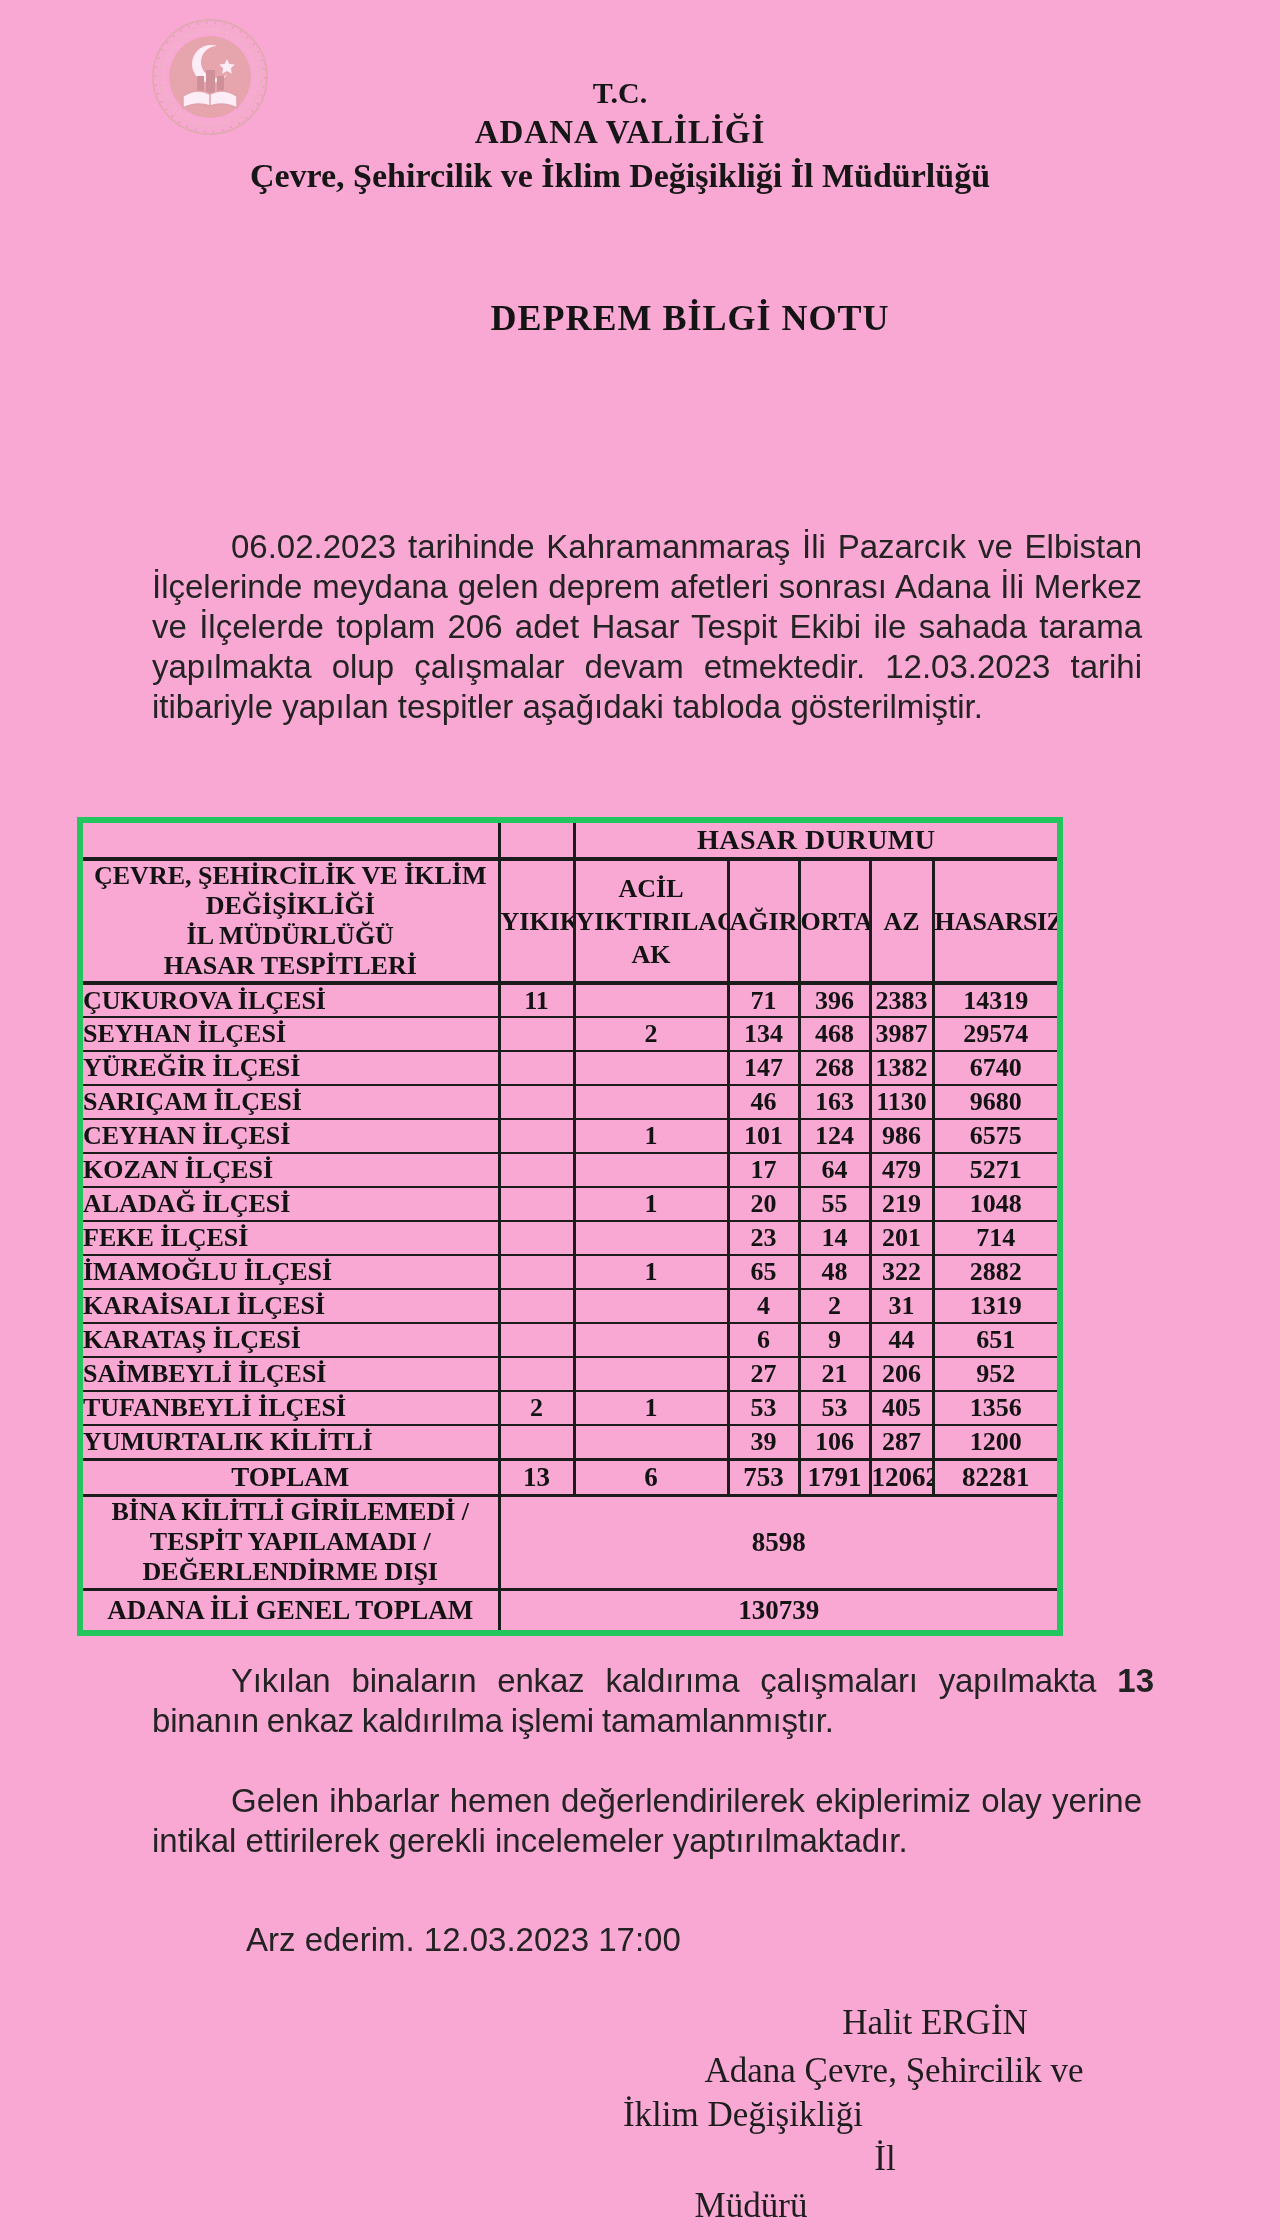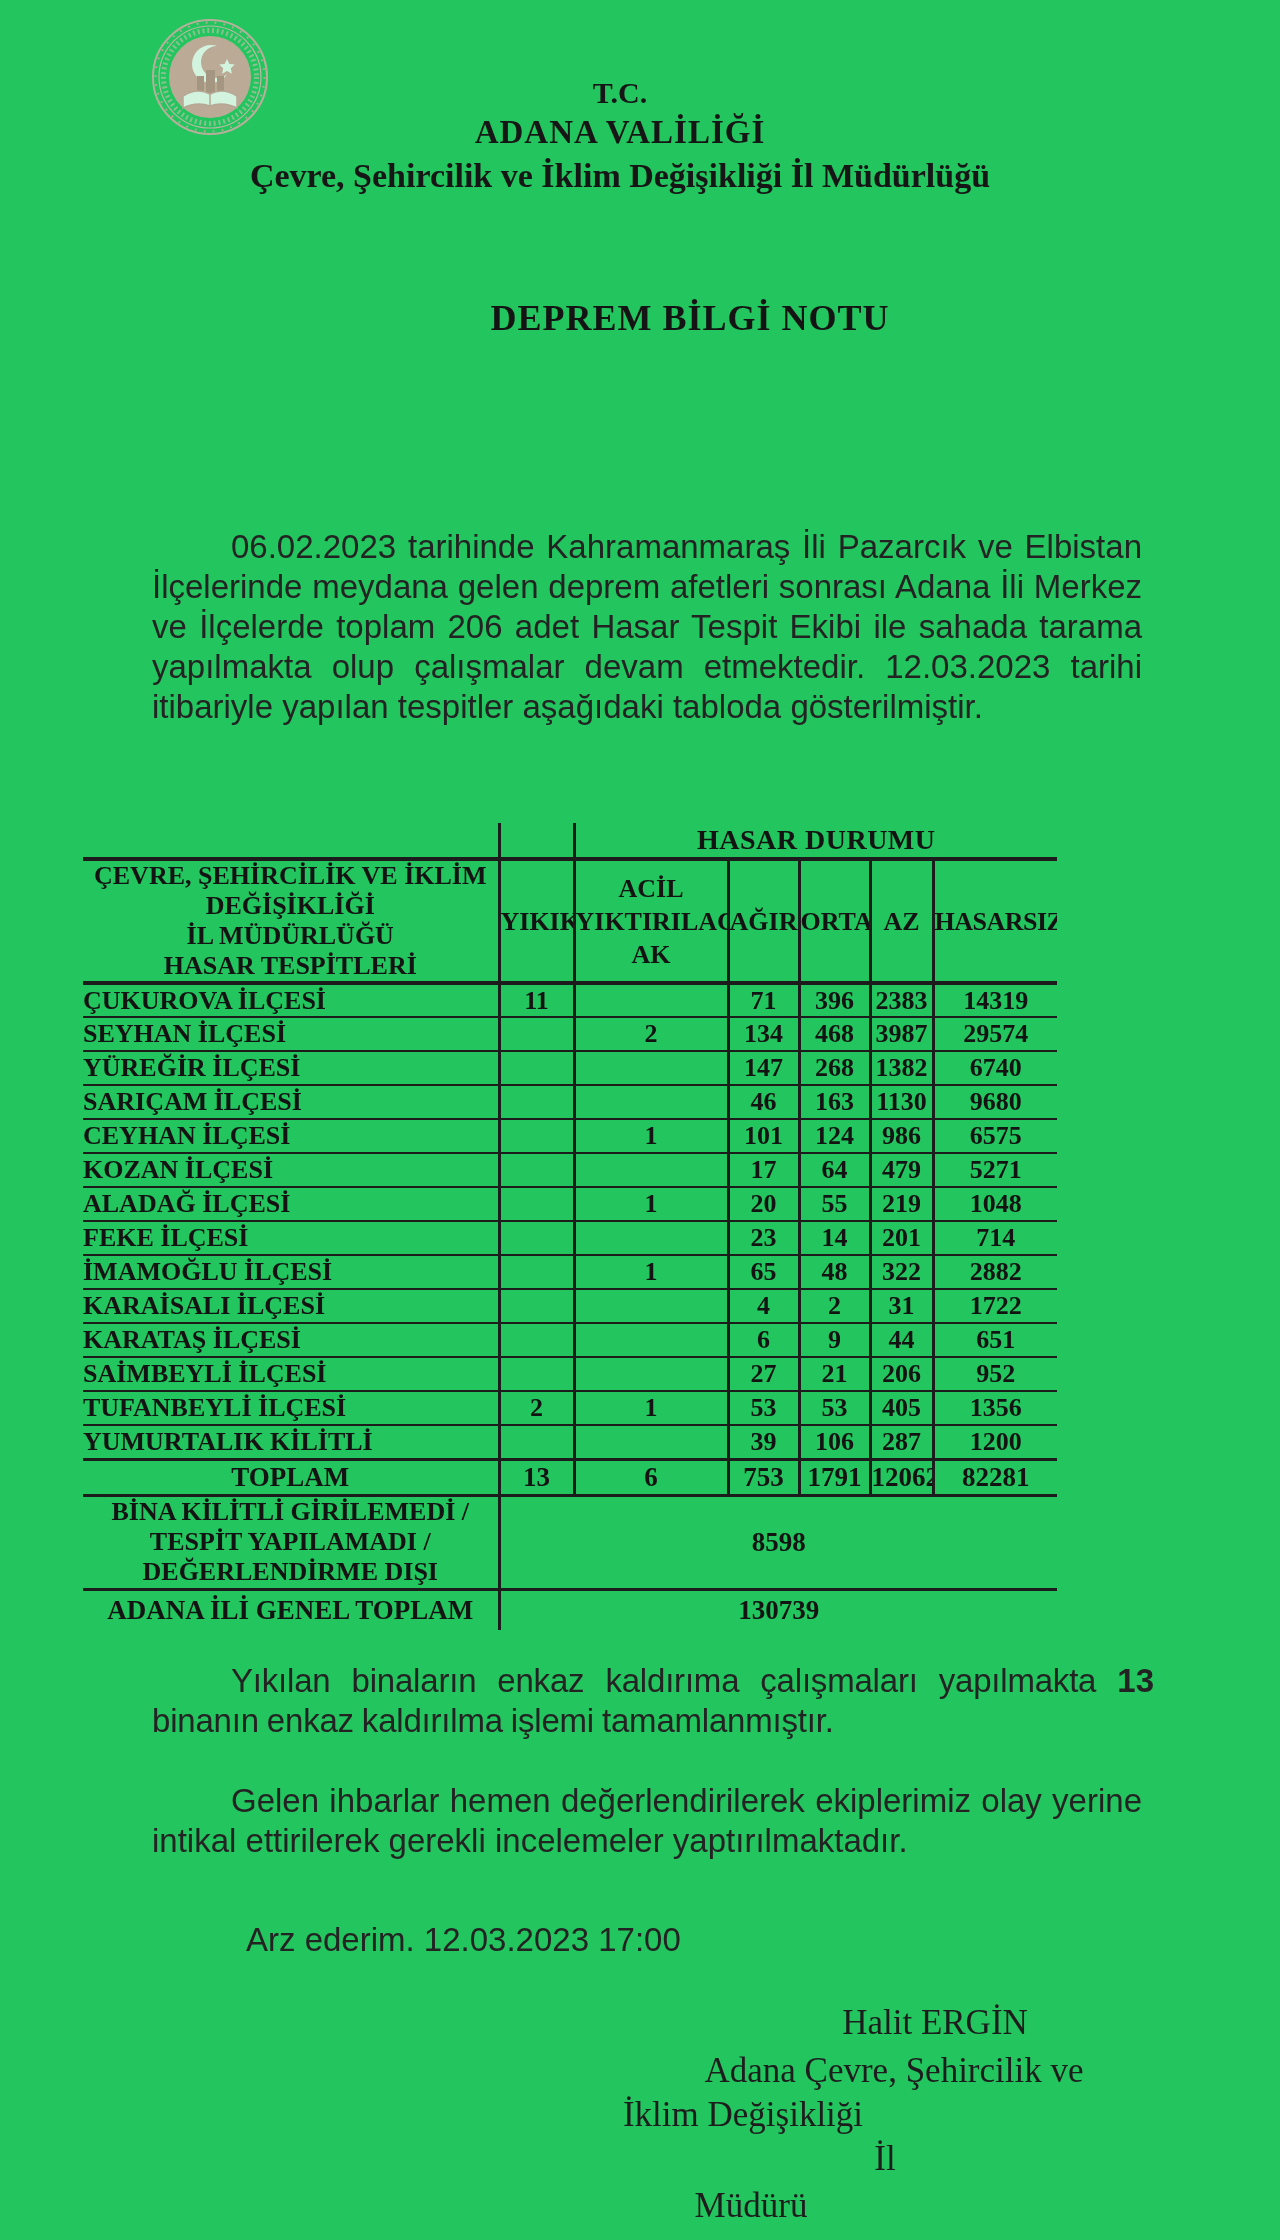--- a/index.html
+++ b/index.html
@@ -1,20 +1,20 @@
 <!DOCTYPE html>
 <html><head>
 <meta charset="utf-8">
 <style>
   * { margin:0; padding:0; box-sizing:border-box; }
   html,body { width:1280px; height:2240px; }
   body { background:#ffffff; position:relative; overflow:hidden;
          font-family:"Liberation Serif", serif; color:#1b1b1b; }
 
-  .page { position:absolute; inset:0; background:#22c55e; }
+  .page { position:absolute; inset:0; background:#f9a8d4; }
 
   
   .seal { position:absolute; left:149px; top:17px; width:122px; height:120px; opacity:.8; }
 
   
   .hdr { position:absolute; left:0; width:1240px; text-align:center;
          font-weight:bold; color:#161616; white-space:nowrap; }
   .hdr-tc    { top:76px;  font-size:30px; }
   .hdr-adana { top:114px; font-size:33px; letter-spacing:1px; }
   .hdr-cevre { top:157px; font-size:34px; }
@@ -235,21 +235,21 @@
           <td class="c-num">322</td>
           <td class="c-num">2882</td>
         </tr>
         <tr class="r-district">
           <td class="c-name">KARAİSALI İLÇESİ</td>
           <td class="c-num"></td>
           <td class="c-num"></td>
           <td class="c-num">4</td>
           <td class="c-num">2</td>
           <td class="c-num">31</td>
-          <td class="c-num">1722</td>
+          <td class="c-num">1319</td>
         </tr>
         <tr class="r-district">
           <td class="c-name">KARATAŞ İLÇESİ</td>
           <td class="c-num"></td>
           <td class="c-num"></td>
           <td class="c-num">6</td>
           <td class="c-num">9</td>
           <td class="c-num">44</td>
           <td class="c-num">651</td>
         </tr>

